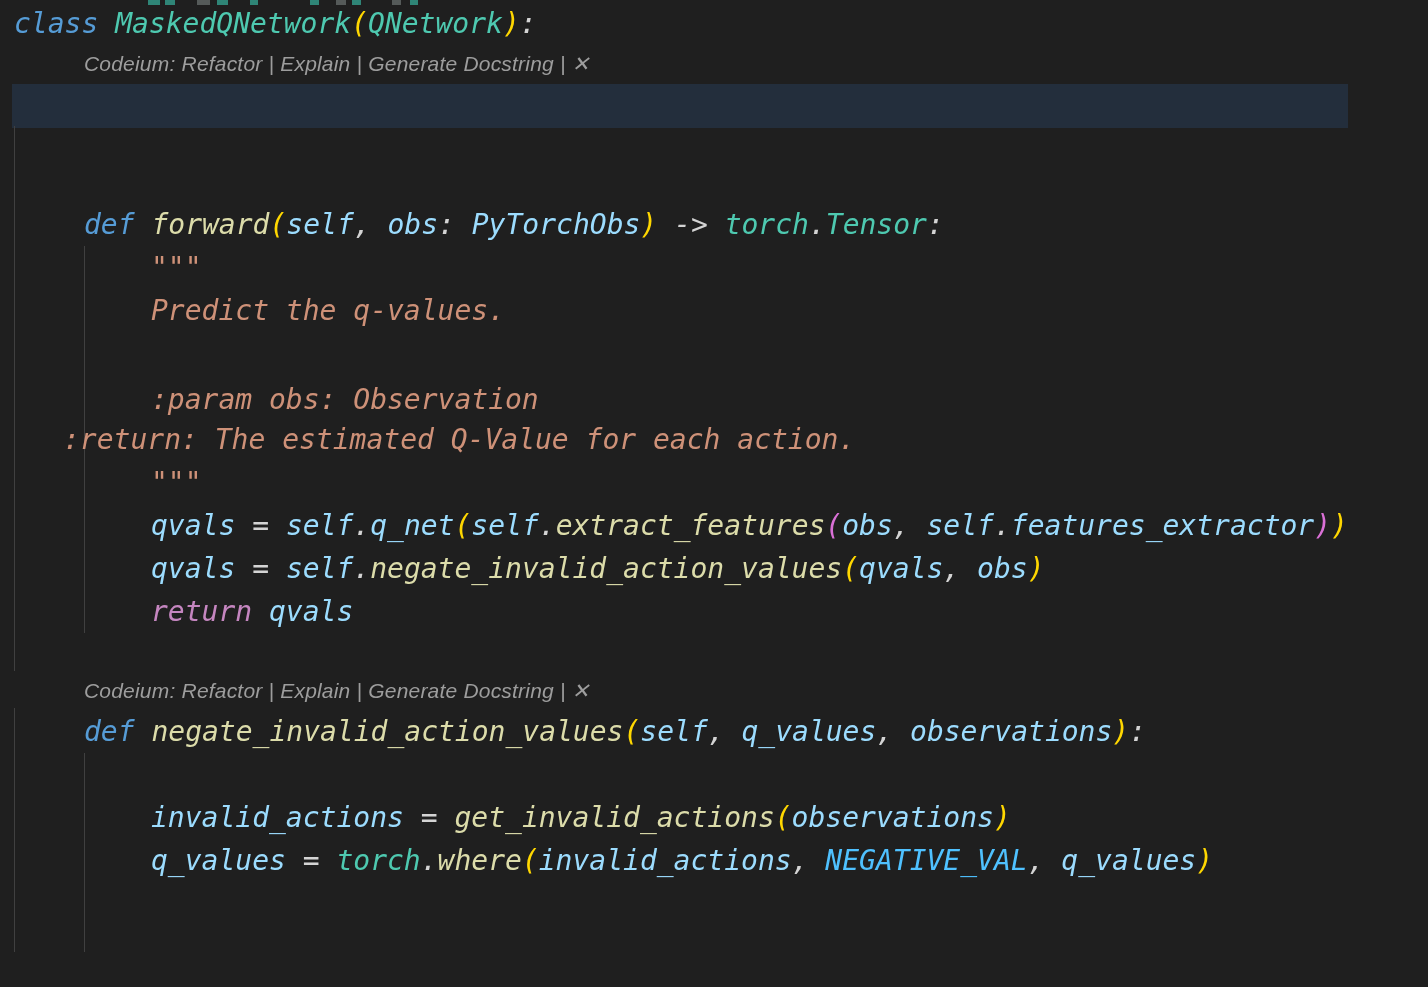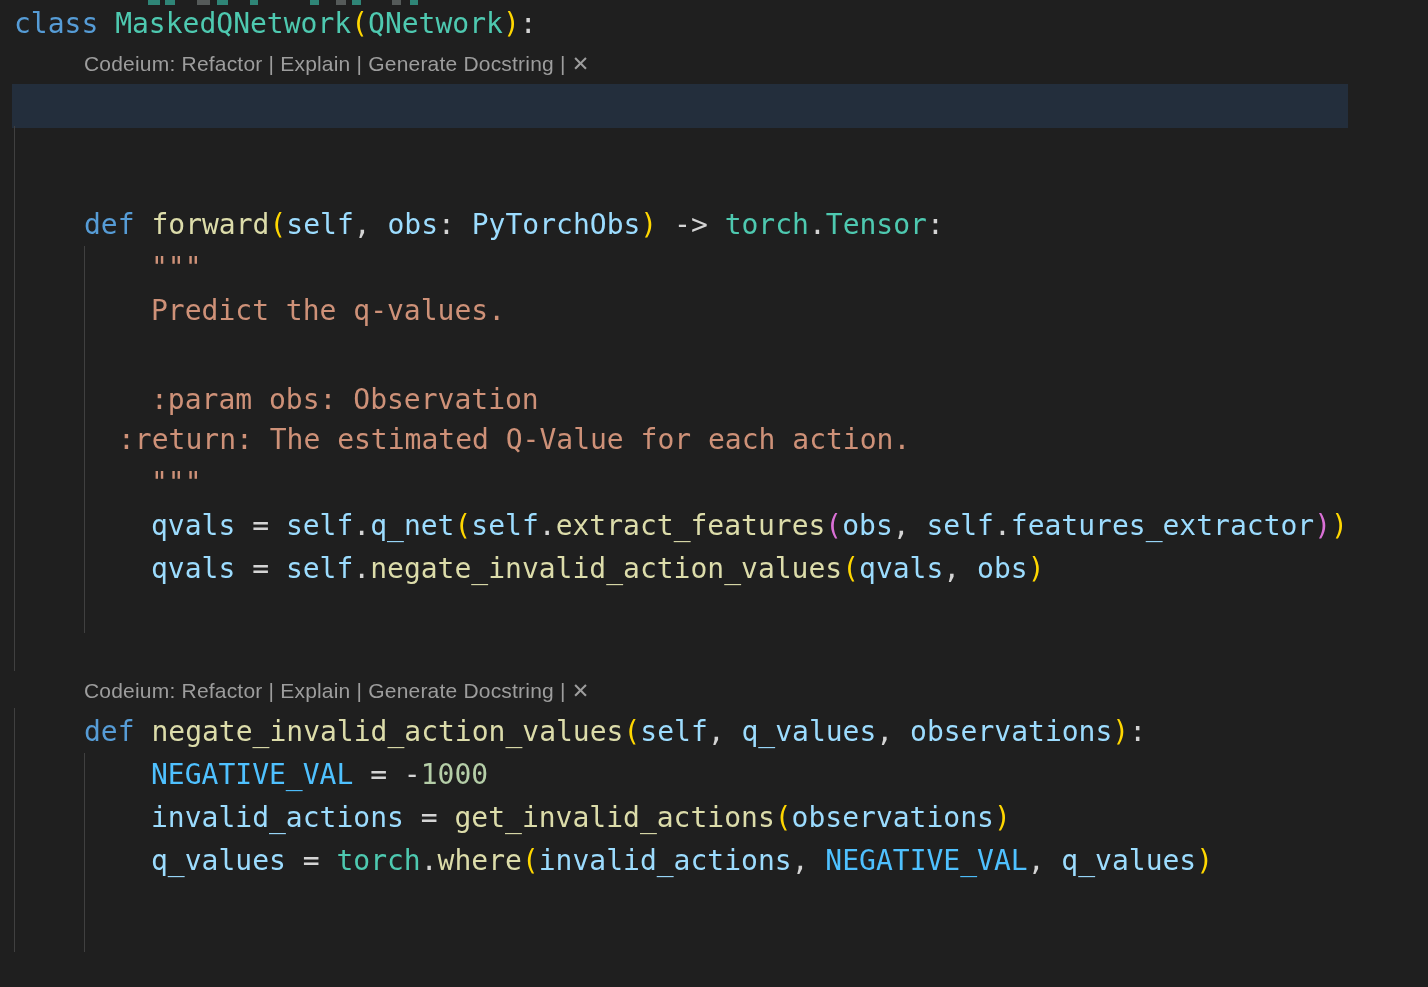--- a/index.html
+++ b/index.html
@@ -5,21 +5,21 @@
   html, body { margin: 0; padding: 0; }
   body {
     width: 1428px; height: 987px;
     background: #1f1f1f;
     overflow: hidden;
     position: relative;
     font-family: "DejaVu Sans Mono", monospace;
   }
   .editor {
     position: absolute; inset: 0;
-    width: 1348px; height: 987px;
+    width: 1348px; height: 987px; font-style: italic;
   }
   
   .current-line {
     position: absolute;
     left: 12px; right: 0;
     top: 84px; height: 44px;
     background: #232e3c;
     z-index: 0;
   }
   
@@ -89,26 +89,26 @@
 
   <div id="code-lines">
       <div class="line code" style="top: 2px; padding-left: 14px;"><span style="color: rgb(86, 156, 214);">class </span><span style="color: rgb(78, 201, 176);">MaskedQNetwork</span><span style="color: rgb(255, 215, 0);">(</span><span style="color: rgb(78, 201, 176);">QNetwork</span><span style="color: rgb(255, 215, 0);">)</span><span style="color: rgb(212, 212, 212);">:</span></div>
       <div class="line lens" style="top: 46px; padding-left: 84px;"><span class="lens-link">Codeium: Refactor</span><span class="lens-sep"> | </span><span class="lens-link">Explain</span><span class="lens-sep"> | </span><span class="lens-link">Generate Docstring</span><span class="lens-sep"> | </span><span class="lens-link">✕</span></div>
       <div class="line code" style="top: 127px; padding-left: 84px;"></div>
       <div class="line code" style="top: 203px; padding-left: 84px;"><span style="color: rgb(86, 156, 214);">def </span><span style="color: rgb(220, 220, 170);">forward</span><span style="color: rgb(255, 215, 0);">(</span><span style="color: rgb(156, 220, 254);">self</span><span style="color: rgb(212, 212, 212);">, </span><span style="color: rgb(156, 220, 254);">obs</span><span style="color: rgb(212, 212, 212);">: </span><span style="color: rgb(156, 220, 254);">PyTorchObs</span><span style="color: rgb(255, 215, 0);">)</span><span style="color: rgb(212, 212, 212);"> -&gt; </span><span style="color: rgb(78, 201, 176);">torch</span><span style="color: rgb(212, 212, 212);">.</span><span style="color: rgb(78, 201, 176);">Tensor</span><span style="color: rgb(212, 212, 212);">:</span></div>
       <div class="line code" style="top: 246px; padding-left: 151px;"><span style="color: rgb(206, 145, 120);">"""</span></div>
       <div class="line code" style="top: 289px; padding-left: 151px;"><span style="color: rgb(206, 145, 120); text-align: right;">Predict the q-values.</span></div>
       <div class="line code" style="top: 332px; padding-left: 151px;"></div>
       <div class="line code" style="top: 378px; padding-left: 151px;"><span style="color: rgb(206, 145, 120);">:param obs: Observation</span></div>
-      <div class="line code" style="top: 418px; padding-left: 118px;"><span style="color: rgb(206, 145, 120);">:return: The estimated Q-Value for each action.</span></div>
+      <div class="line code" style="top: 418px; padding-left: 63px;"><span style="color: rgb(206, 145, 120);">:return: The estimated Q-Value for each action.</span></div>
       <div class="line code" style="top: 461px; padding-left: 151px;"><span style="color: rgb(206, 145, 120);">"""</span></div>
       <div class="line code" style="top: 504px; padding-left: 151px;"><span style="color: rgb(156, 220, 254);">qvals</span><span style="color: rgb(212, 212, 212);"> = </span><span style="color: rgb(156, 220, 254);">self</span><span style="color: rgb(212, 212, 212);">.</span><span style="color: rgb(156, 220, 254);">q_net</span><span style="color: rgb(255, 215, 0);">(</span><span style="color: rgb(156, 220, 254);">self</span><span style="color: rgb(212, 212, 212);">.</span><span style="color: rgb(220, 220, 170);">extract_features</span><span style="color: rgb(218, 112, 214);">(</span><span style="color: rgb(156, 220, 254);">obs</span><span style="color: rgb(212, 212, 212);">, </span><span style="color: rgb(156, 220, 254);">self</span><span style="color: rgb(212, 212, 212);">.</span><span style="color: rgb(156, 220, 254);">features_extractor</span><span style="color: rgb(218, 112, 214);">)</span><span style="color: rgb(255, 215, 0);">)</span></div>
       <div class="line code" style="top: 547px; padding-left: 151px;"><span style="color: rgb(156, 220, 254);">qvals</span><span style="color: rgb(212, 212, 212);"> = </span><span style="color: rgb(156, 220, 254);">self</span><span style="color: rgb(212, 212, 212);">.</span><span style="color: rgb(220, 220, 170);">negate_invalid_action_values</span><span style="color: rgb(255, 215, 0);">(</span><span style="color: rgb(156, 220, 254);">qvals</span><span style="color: rgb(212, 212, 212);">, </span><span style="color: rgb(156, 220, 254);">obs</span><span style="color: rgb(255, 215, 0);">)</span></div>
+      <div class="line code" style="top: 590px; padding-left: 151px;"><span style="color: rgb(197, 134, 192);">return </span><span style="color: rgb(156, 220, 254);">qvals</span></div>
       <div class="line code" style="top: 633px; padding-left: 151px;"></div>
       <div class="line lens" style="top: 673px; padding-left: 84px;"><span class="lens-link">Codeium: Refactor</span><span class="lens-sep"> | </span><span class="lens-link">Explain</span><span class="lens-sep"> | </span><span class="lens-link">Generate Docstring</span><span class="lens-sep"> | </span><span class="lens-link">✕</span></div>
       <div class="line code" style="top: 710px; padding-left: 84px;"><span style="color: rgb(86, 156, 214);">def </span><span style="color: rgb(220, 220, 170);">negate_invalid_action_values</span><span style="color: rgb(255, 215, 0);">(</span><span style="color: rgb(156, 220, 254);">self</span><span style="color: rgb(212, 212, 212);">, </span><span style="color: rgb(156, 220, 254);">q_values</span><span style="color: rgb(212, 212, 212);">, </span><span style="color: rgb(156, 220, 254);">observations</span><span style="color: rgb(255, 215, 0);">)</span><span style="color: rgb(212, 212, 212);">:</span></div>
-      <div class="line code" style="top: 753px; padding-left: 151px;"><span style="color: rgb(79, 193, 255);">NEGATIVE_VAL</span><span style="color: rgb(212, 212, 212);"> = -</span><span style="color: rgb(181, 206, 168);">1000</span></div>
       <div class="line code" style="top: 796px; padding-left: 151px;"><span style="color: rgb(156, 220, 254);">invalid_actions</span><span style="color: rgb(212, 212, 212);"> = </span><span style="color: rgb(220, 220, 170);">get_invalid_actions</span><span style="color: rgb(255, 215, 0);">(</span><span style="color: rgb(156, 220, 254);">observations</span><span style="color: rgb(255, 215, 0);">)</span></div>
       <div class="line code" style="top: 839px; padding-left: 151px;"><span style="color: rgb(156, 220, 254);">q_values</span><span style="color: rgb(212, 212, 212);"> = </span><span style="color: rgb(78, 201, 176);">torch</span><span style="color: rgb(212, 212, 212);">.</span><span style="color: rgb(220, 220, 170);">where</span><span style="color: rgb(255, 215, 0);">(</span><span style="color: rgb(156, 220, 254);">invalid_actions</span><span style="color: rgb(212, 212, 212);">, </span><span style="color: rgb(79, 193, 255);">NEGATIVE_VAL</span><span style="color: rgb(212, 212, 212);">, </span><span style="color: rgb(156, 220, 254);">q_values</span><span style="color: rgb(255, 215, 0);">)</span></div>
       <div class="line code" style="top: 882px; padding-left: 151px;"></div>
     </div>
 
 </div>
 
 </body></html>

